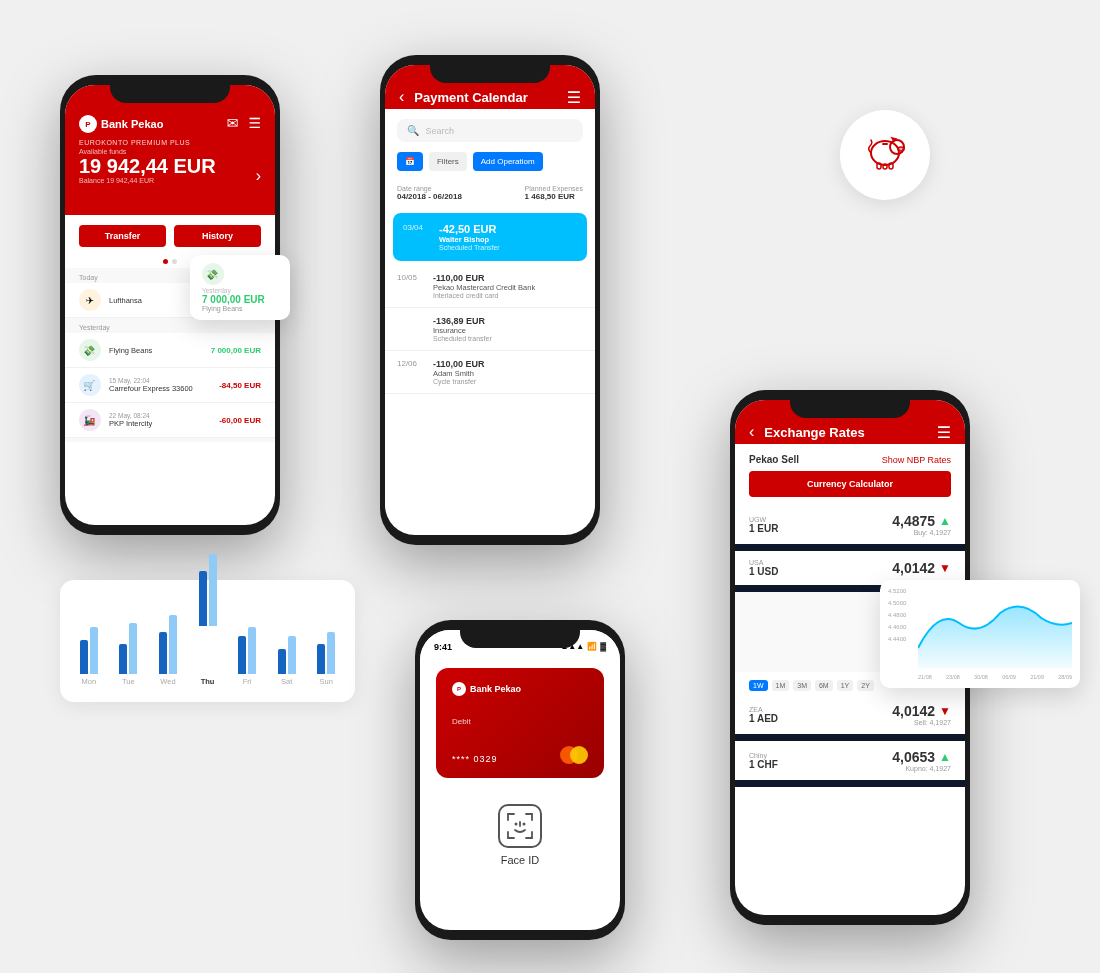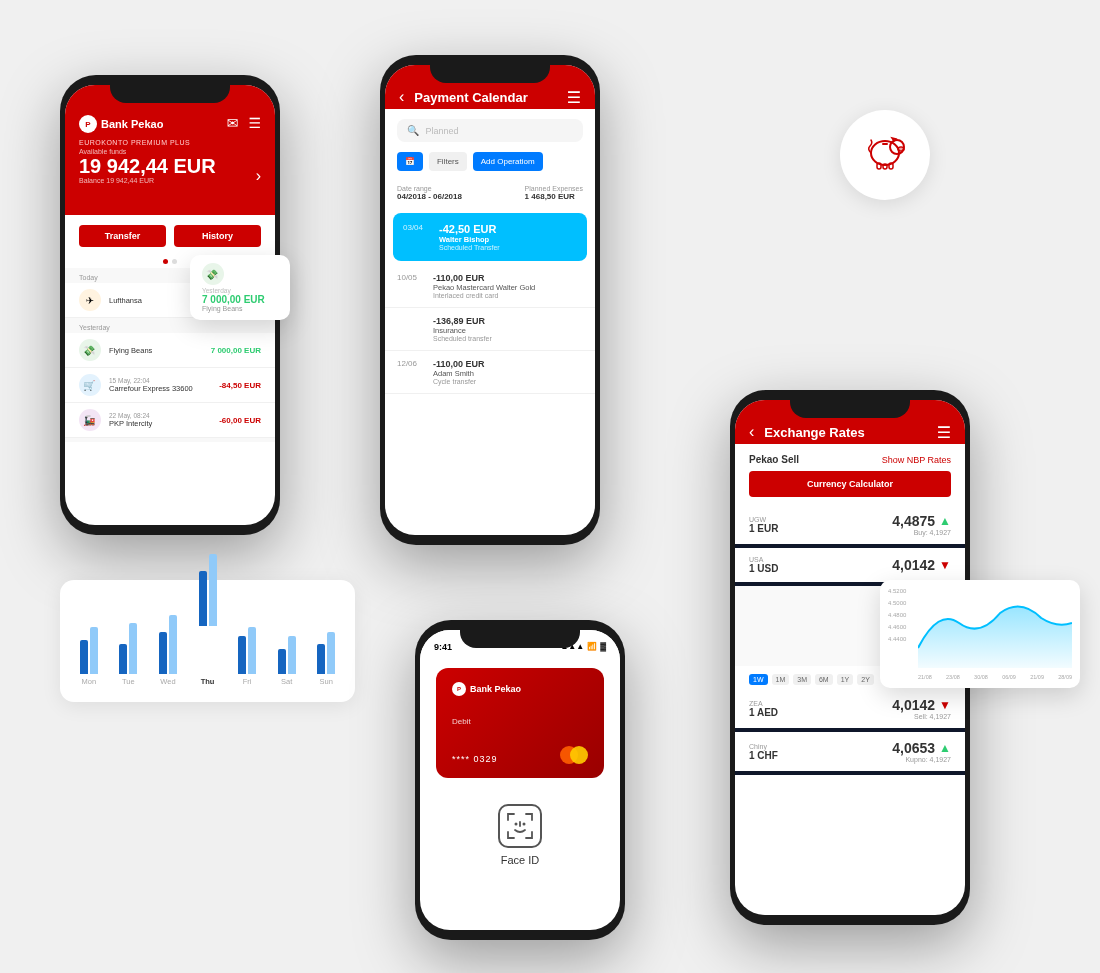--- a/index.html
+++ b/index.html
@@ -430,21 +430,21 @@
       font-weight: 600;
       width: calc(100% - 28px);
       margin: 0 14px 8px;
       display: block;
       text-align: center;
     }
     .p4-rate-row {
       display: flex;
       align-items: center;
       padding: 8px 14px;
-      border-bottom: 4px solid #0f172a;
+      border-bottom: 7px solid #0f172a;
     }
     .p4-currency { flex: 1; }
     .p4-currency-label { font-size: 7px; color: #999; }
     .p4-currency-pair { font-size: 10px; font-weight: 600; color: #333; }
     .p4-rate-info { text-align: right; }
     .p4-rate-val { font-size: 14px; font-weight: 700; color: #333; }
     .p4-rate-sub { font-size: 7px; color: #999; }
     .p4-trend-up { color: #2ecc71; font-size: 12px; margin-left: 4px; }
     .p4-trend-down { color: #cc0000; font-size: 12px; margin-left: 4px; }
     .p4-rate-with-trend {
@@ -649,21 +649,21 @@
 <div class="phone phone2">
   <div class="phone-notch"></div>
   <div class="phone-screen">
     <div class="p2-header">
       <span class="p2-back">‹</span>
       <span class="p2-title">Payment Calendar</span>
       <span class="p2-menu">☰</span>
     </div>
     <div class="p2-search">
       <span class="p2-search-icon">🔍</span>
-      <span class="p2-search-text">Planned</span>
+      <span class="p2-search-text">Search</span>
     </div>
     <div class="p2-filter-row">
       <button class="p2-filter-btn active">📅</button>
       <button class="p2-filter-btn">Filters</button>
       <button class="p2-add-btn">Add Operatiom</button>
     </div>
     <div class="p2-meta">
       <div>
         <div class="p2-meta-item">Date range</div>
         <div class="p2-meta-val">04/2018 - 06/2018</div>
@@ -679,21 +679,21 @@
         <div class="p2-entry-details">
           <div class="p2-entry-amount">-42,50 EUR</div>
           <div class="p2-entry-name">Walter Bishop</div>
           <div class="p2-entry-type">Scheduled Transfer</div>
         </div>
       </div>
       <div class="p2-entry">
         <div class="p2-date">10/05</div>
         <div class="p2-entry-details">
           <div class="p2-entry-amount">-110,00 EUR</div>
-          <div class="p2-entry-name">Pekao Mastercard Walter Gold</div>
+          <div class="p2-entry-name">Pekao Mastercard Credit Bank</div>
           <div class="p2-entry-type">Interlaced credit card</div>
         </div>
       </div>
       <div class="p2-entry">
         <div class="p2-date"></div>
         <div class="p2-entry-details">
           <div class="p2-entry-amount">-136,89 EUR</div>
           <div class="p2-entry-name">Insurance</div>
           <div class="p2-entry-type">Scheduled transfer</div>
         </div>

